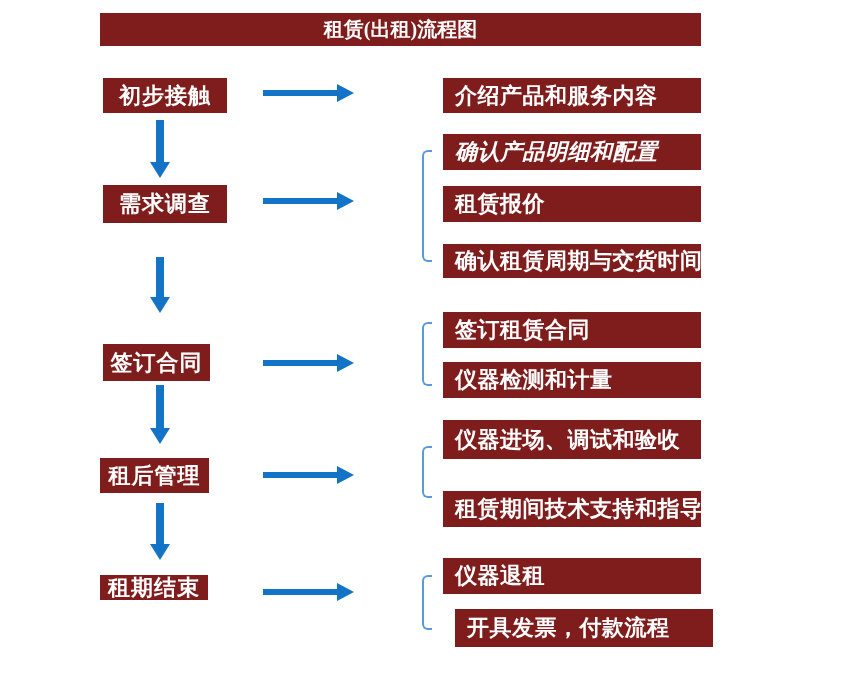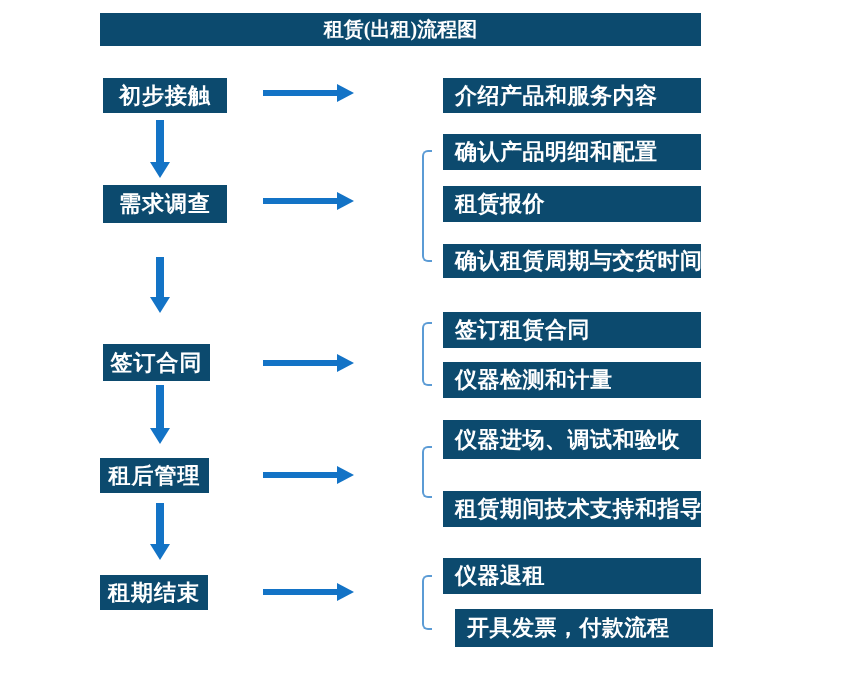--- a/index.html
+++ b/index.html
@@ -6,21 +6,21 @@
   .canvas {
     position: relative;
     width: 844px;
     height: 688px;
     background: #ffffff;
     overflow: hidden;
     font-family: "Liberation Serif", "DejaVu Serif", serif;
   }
   .box {
     position: absolute;
-    background: #0c4a6e;
+    background: #7f1d1d;
     color: #ffffff;
     font-weight: bold;
     font-size: 22px;
     display: flex;
     align-items: center;
     box-sizing: border-box;
     white-space: nowrap;
   }
   .title-bar {
     left: 100px; top: 13px; width: 601px; height: 33px;
@@ -28,26 +28,26 @@
     font-size: 20px;
   }
   .stage { justify-content: center; letter-spacing: 1px; }
   .detail { padding-left: 12px; letter-spacing: 0.5px; }
 
   
   .s1 { left: 103px; top: 78px;  width: 124px; height: 35px; }
   .s2 { left: 103px; top: 185px; width: 124px; height: 38px; }
   .s3 { left: 103px; top: 344px; width: 107px; height: 37px; text-align: right; }
   .s4 { left: 100px; top: 458px; width: 109px; height: 35px; }
-  .s5 { left: 100px; top: 575px; width: 108px; height: 35px; }
+  .s5 { left: 100px; top: 575px; width: 108px; height: 25px; }
 
   
   .detail { left: 443px; width: 258px; }
   .d1  { top: 78px;  height: 35px; }
-  .d2  { top: 134px; height: 36px; }
+  .d2  { top: 134px; height: 36px; font-style: italic; }
   .d3  { top: 186px; height: 36px; }
   .d4  { top: 244px; height: 34px; }
   .d5  { top: 312px; height: 36px; }
   .d6  { top: 362px; height: 36px; }
   .d7  { top: 420px; height: 39px; }
   .d8  { top: 491px; height: 36px; }
   .d9  { top: 558px; height: 36px; }
   .d10 { top: 609px; height: 38px; margin-left: 12px; }
 
   

